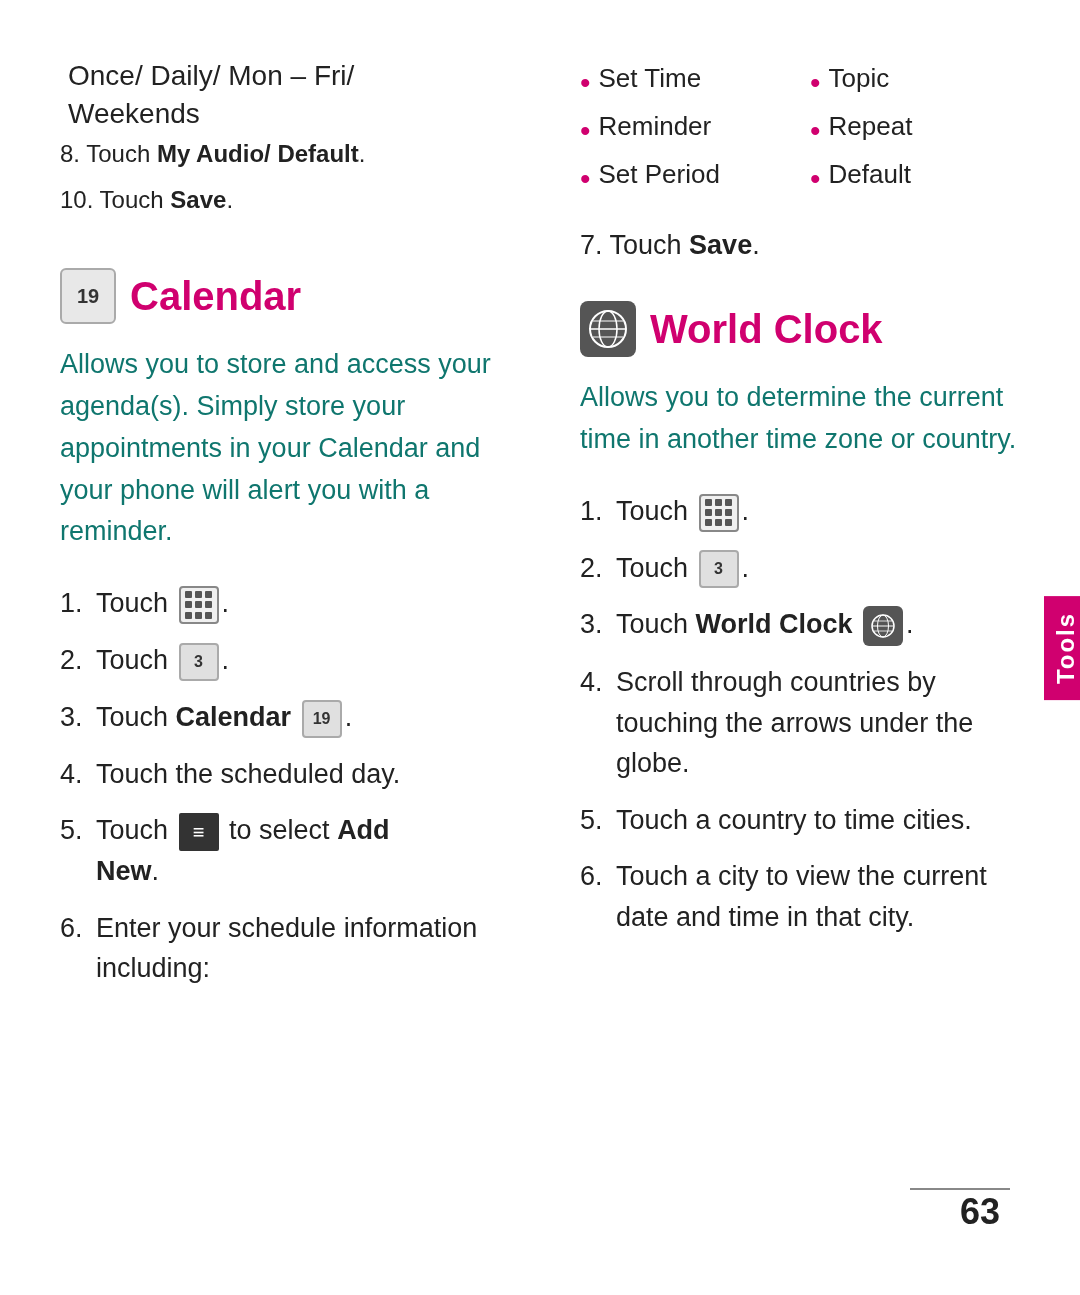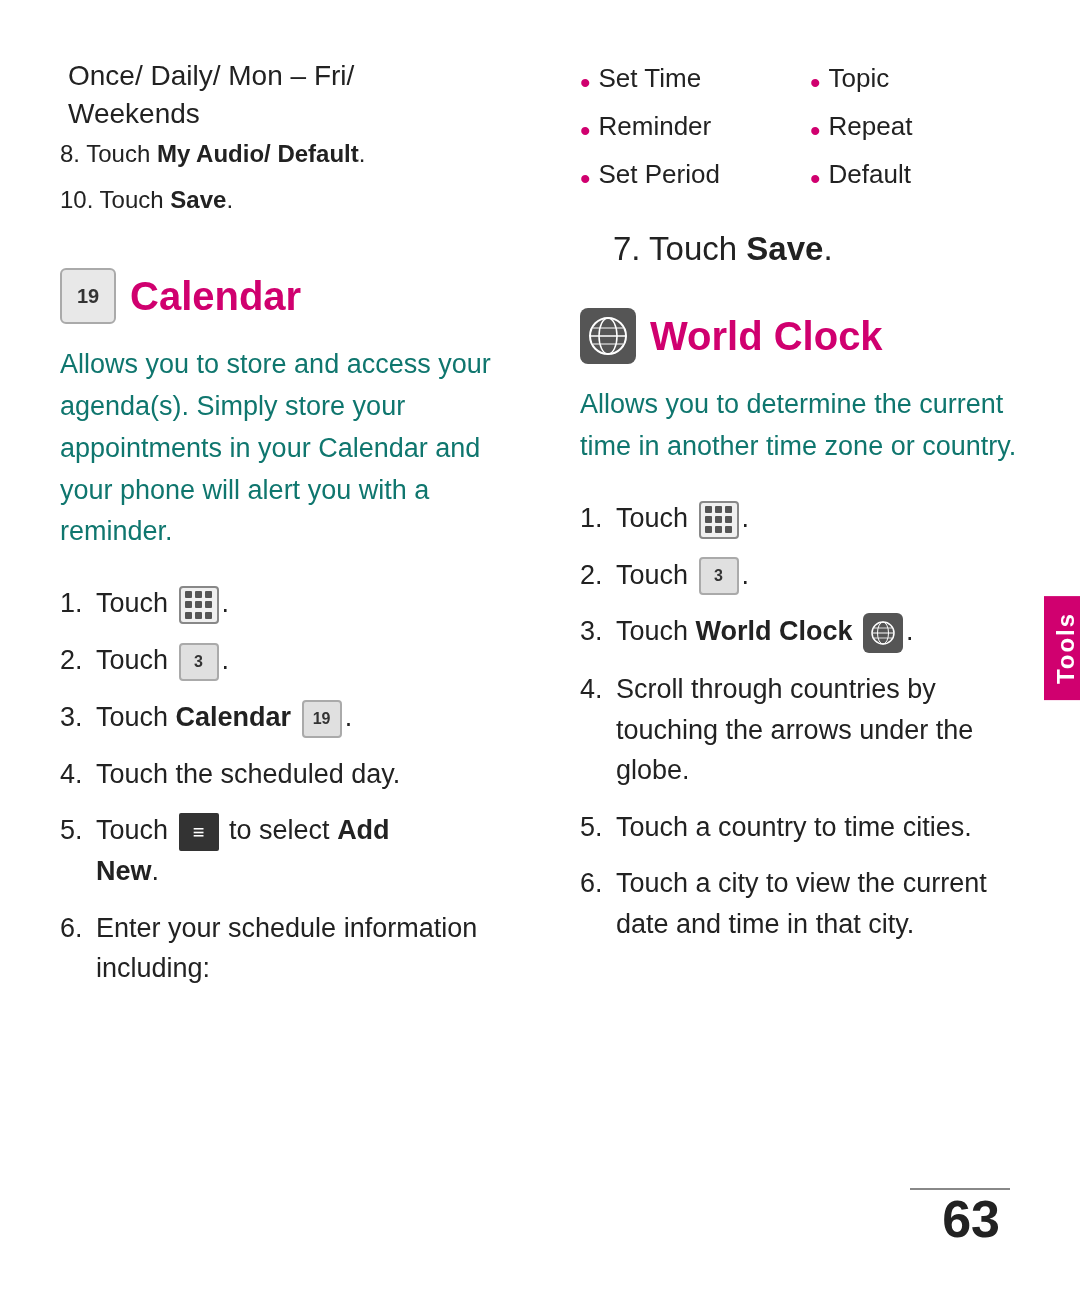--- a/index.html
+++ b/index.html
@@ -50,23 +50,22 @@
 
     .bullet-dot {
       color: #d0006f;
       font-size: 30px;
       flex-shrink: 0;
       margin-top: 2px;
     }
 
     
     .touch-save-line {
-      font-size: 33px;
+      font-size: 27px;
       margin-bottom: 40px;
-      margin-left: 33px;
     }
 
     
     .section-heading {
       display: flex;
       align-items: center;
       gap: 14px;
       margin-bottom: 20px;
     }
 
@@ -201,23 +200,23 @@
       text-orientation: mixed;
       transform: rotate(180deg) translateY(50%);
       font-size: 24px;
       font-weight: bold;
       letter-spacing: 2px;
     }
 
     
     .page-number {
       position: absolute;
-      bottom: 46px;
+      bottom: 62px;
       right: 80px;
-      font-size: 52px;
+      font-size: 36px;
       font-weight: bold;
       color: #222;
     }
 
     
     .page-divider {
       position: absolute;
       bottom: 105px;
       right: 70px;
       width: 100px;

